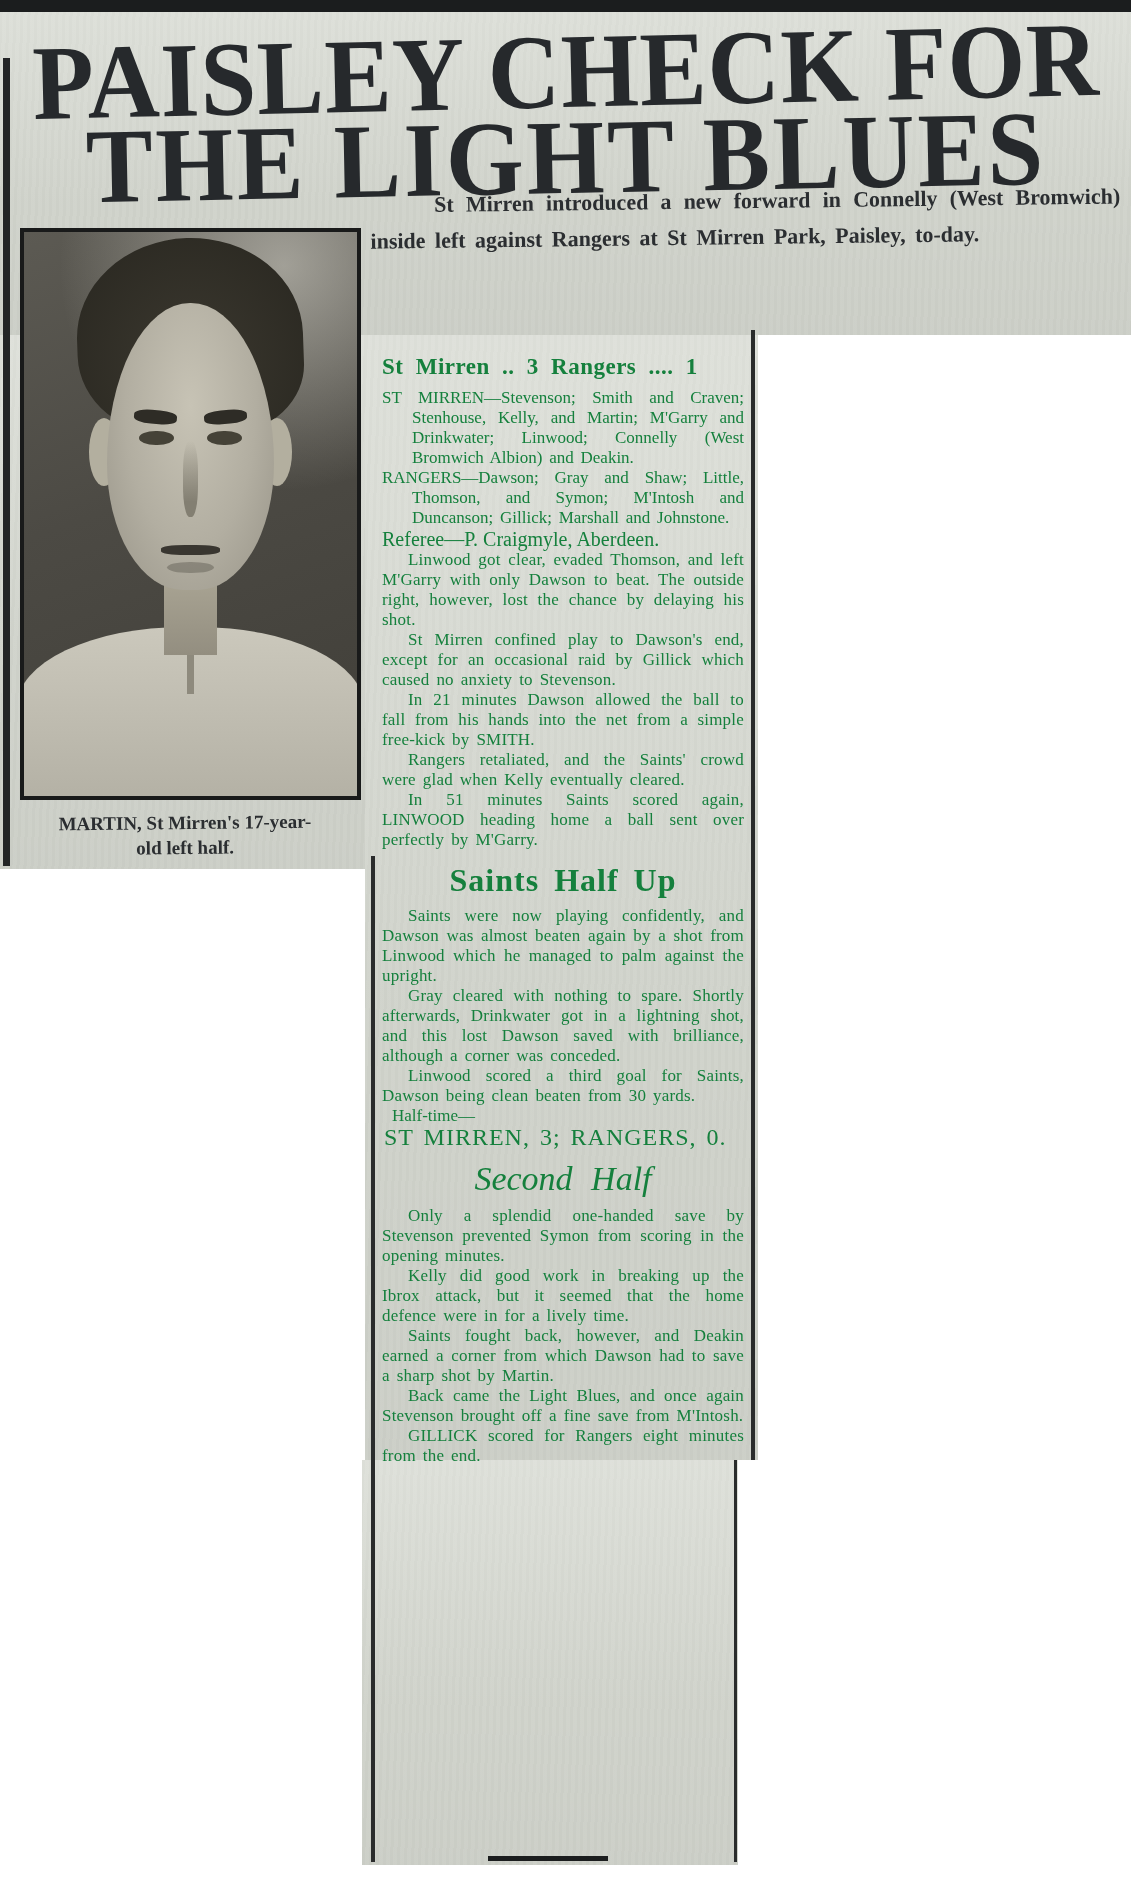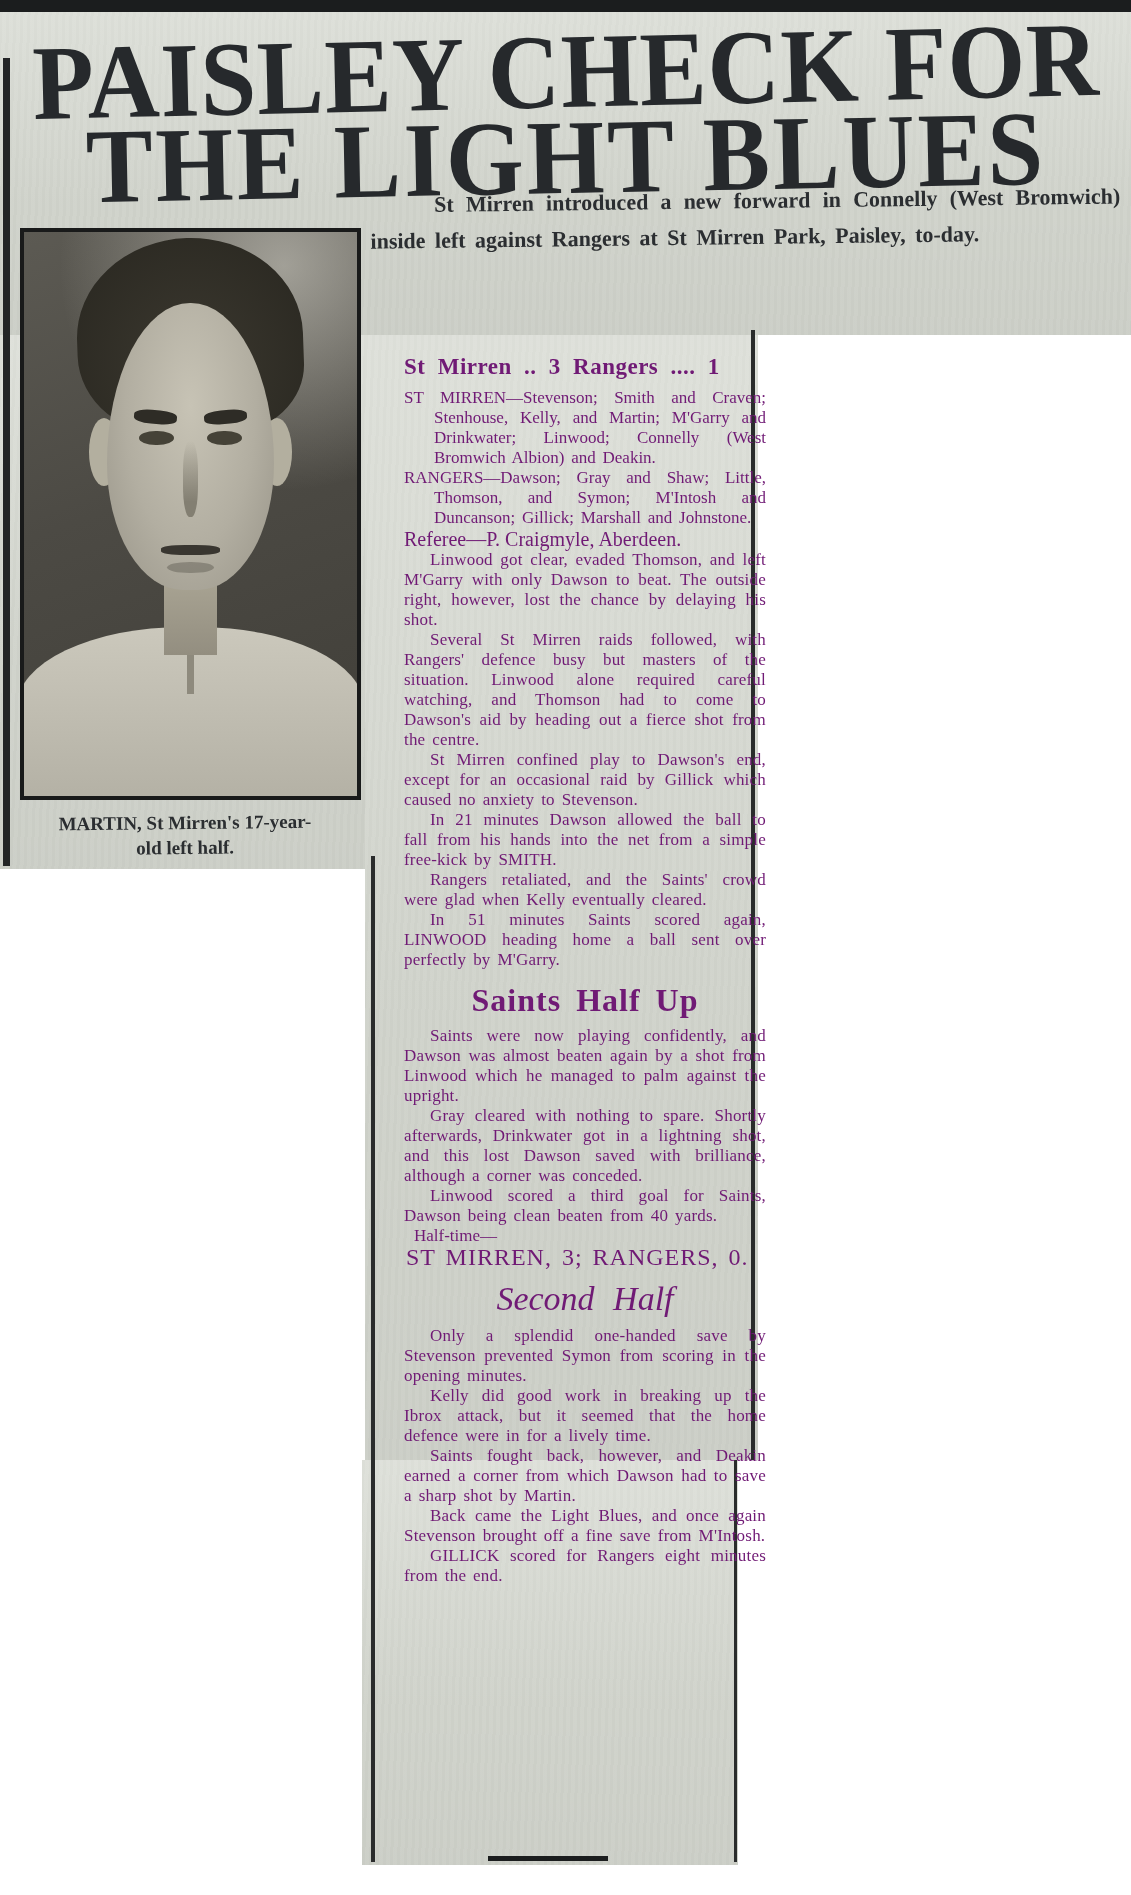--- a/index.html
+++ b/index.html
@@ -74,21 +74,21 @@
   .ph-collar{left:49%;top:72%;width:2%;height:10%;background:#8e8a7d;}
 
   .caption{
     position:absolute;left:12px;top:810px;width:346px;margin:0;
     font-size:19px;font-weight:bold;color:#2b2e31;text-align:center;line-height:25px;
     transform:rotate(-0.6deg);
   }
 
   
   .column{
-    position:absolute;left:382px;top:352px;width:362px;color:#701a75;margin-left:22px;
+    position:absolute;left:382px;top:352px;width:362px;color:#15803d;
   }
   .column p{margin:0;}
   .score{
     font-size:23px;font-weight:bold;line-height:30px;margin:0 0 6px 0 !important;
     word-spacing:6px;letter-spacing:.5px;white-space:nowrap;
   }
   .team{
     font-size:17px;line-height:20px;text-align:justify;word-spacing:2.5px;
     padding-left:30px;text-indent:-30px;
   }
@@ -153,29 +153,28 @@
     <span>MARTIN, St Mirren's 17-year-</span><br>
     <span>old left half.</span>
   </figcaption>
 
   <div class="column">
     <p class="score">St Mirren .. 3 Rangers .... 1</p>
     <p class="team">ST MIRREN—Stevenson; Smith and Craven; Stenhouse, Kelly, and Martin; M'Garry and Drinkwater; Linwood; Connelly (West Bromwich Albion) and Deakin.</p>
     <p class="team">RANGERS—Dawson; Gray and Shaw; Little, Thomson, and Symon; M'Intosh and Duncanson; Gillick; Marshall and Johnstone.</p>
     <p class="ref">Referee—P. Craigmyle, Aberdeen.</p>
     <p class="body">Linwood got clear, evaded Thomson, and left M'Garry with only Dawson to beat. The outside right, however, lost the chance by delaying his shot.</p>
-    <p class="body">Several St Mirren raids followed, with Rangers' defence busy but masters of the situation. Linwood alone required careful watching, and Thomson had to come to Dawson's aid by heading out a fierce shot from the centre.</p>
     <p class="body">St Mirren confined play to Dawson's end, except for an occasional raid by Gillick which caused no anxiety to Stevenson.</p>
     <p class="body">In 21 minutes Dawson allowed the ball to fall from his hands into the net from a simple free-kick by SMITH.</p>
     <p class="body">Rangers retaliated, and the Saints' crowd were glad when Kelly eventually cleared.</p>
     <p class="body">In 51 minutes Saints scored again, LINWOOD heading home a ball sent over perfectly by M'Garry.</p>
     <p class="h2">Saints Half Up</p>
     <p class="body">Saints were now playing confidently, and Dawson was almost beaten again by a shot from Linwood which he managed to palm against the upright.</p>
     <p class="body">Gray cleared with nothing to spare. Shortly afterwards, Drinkwater got in a lightning shot, and this lost Dawson saved with brilliance, although a corner was conceded.</p>
-    <p class="body">Linwood scored a third goal for Saints, Dawson being clean beaten from 40 yards.</p>
+    <p class="body">Linwood scored a third goal for Saints, Dawson being clean beaten from 30 yards.</p>
     <p class="flush">Half-time—</p>
     <p class="caps">ST MIRREN, 3; RANGERS, 0.</p>
     <p class="h2i">Second Half</p>
     <p class="body">Only a splendid one-handed save by Stevenson prevented Symon from scoring in the opening minutes.</p>
     <p class="body">Kelly did good work in breaking up the Ibrox attack, but it seemed that the home defence were in for a lively time.</p>
     <p class="body">Saints fought back, however, and Deakin earned a corner from which Dawson had to save a sharp shot by Martin.</p>
     <p class="body">Back came the Light Blues, and once again Stevenson brought off a fine save from M'Intosh.</p>
     <p class="body">GILLICK scored for Rangers eight minutes from the end.</p>
   </div>
 

